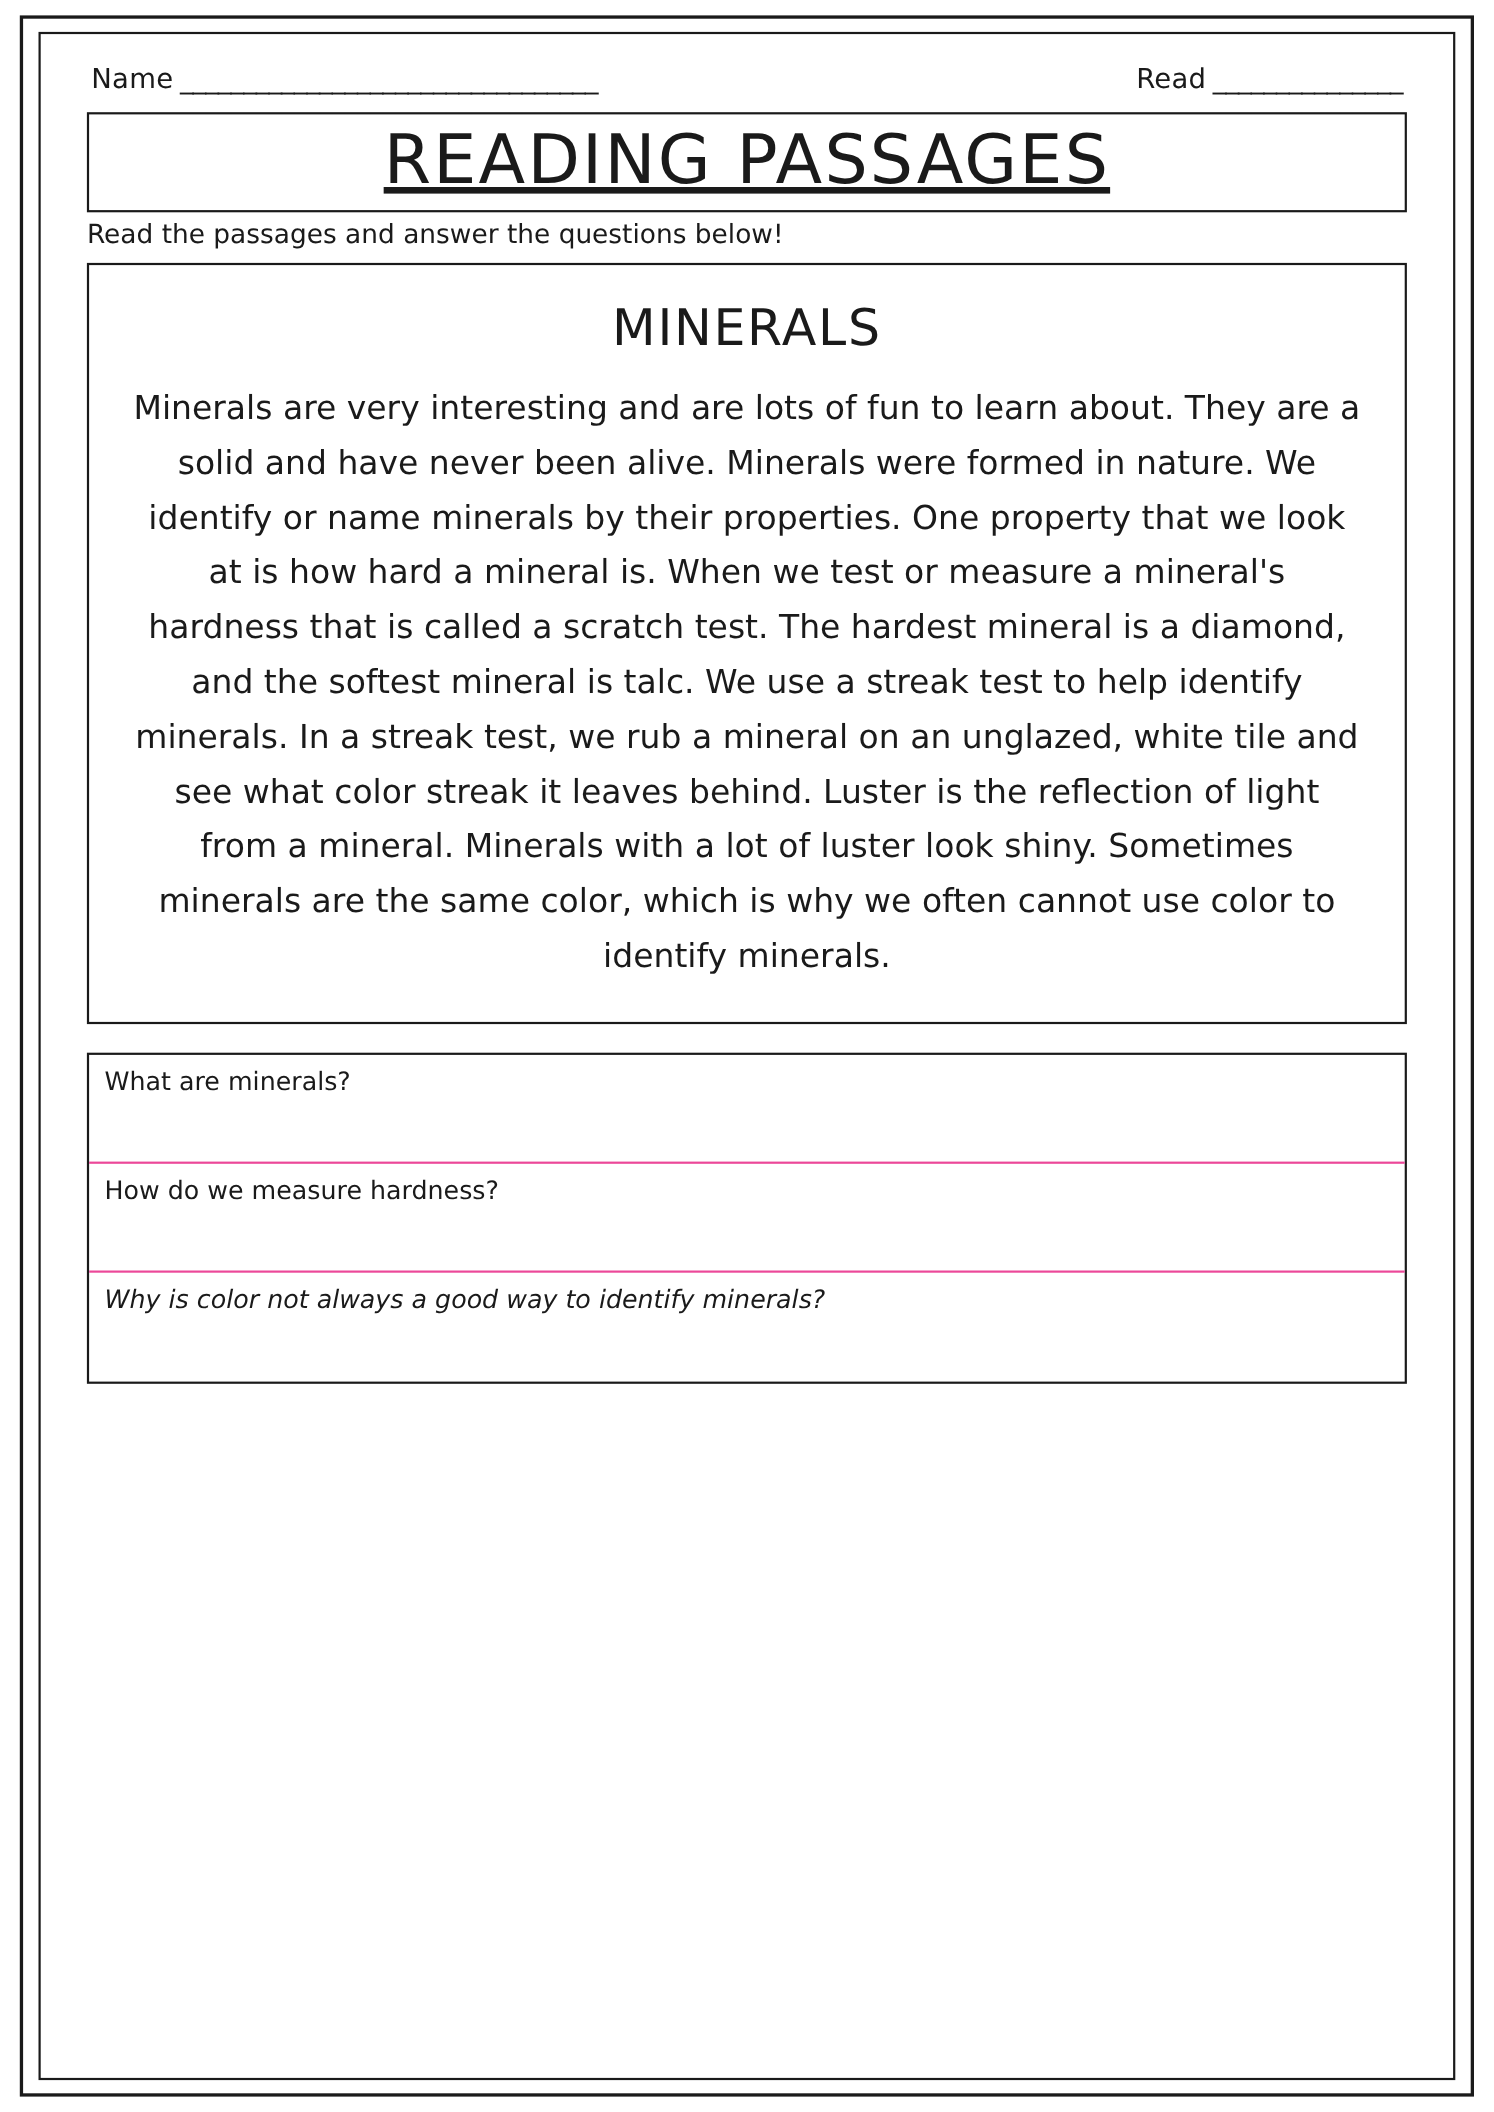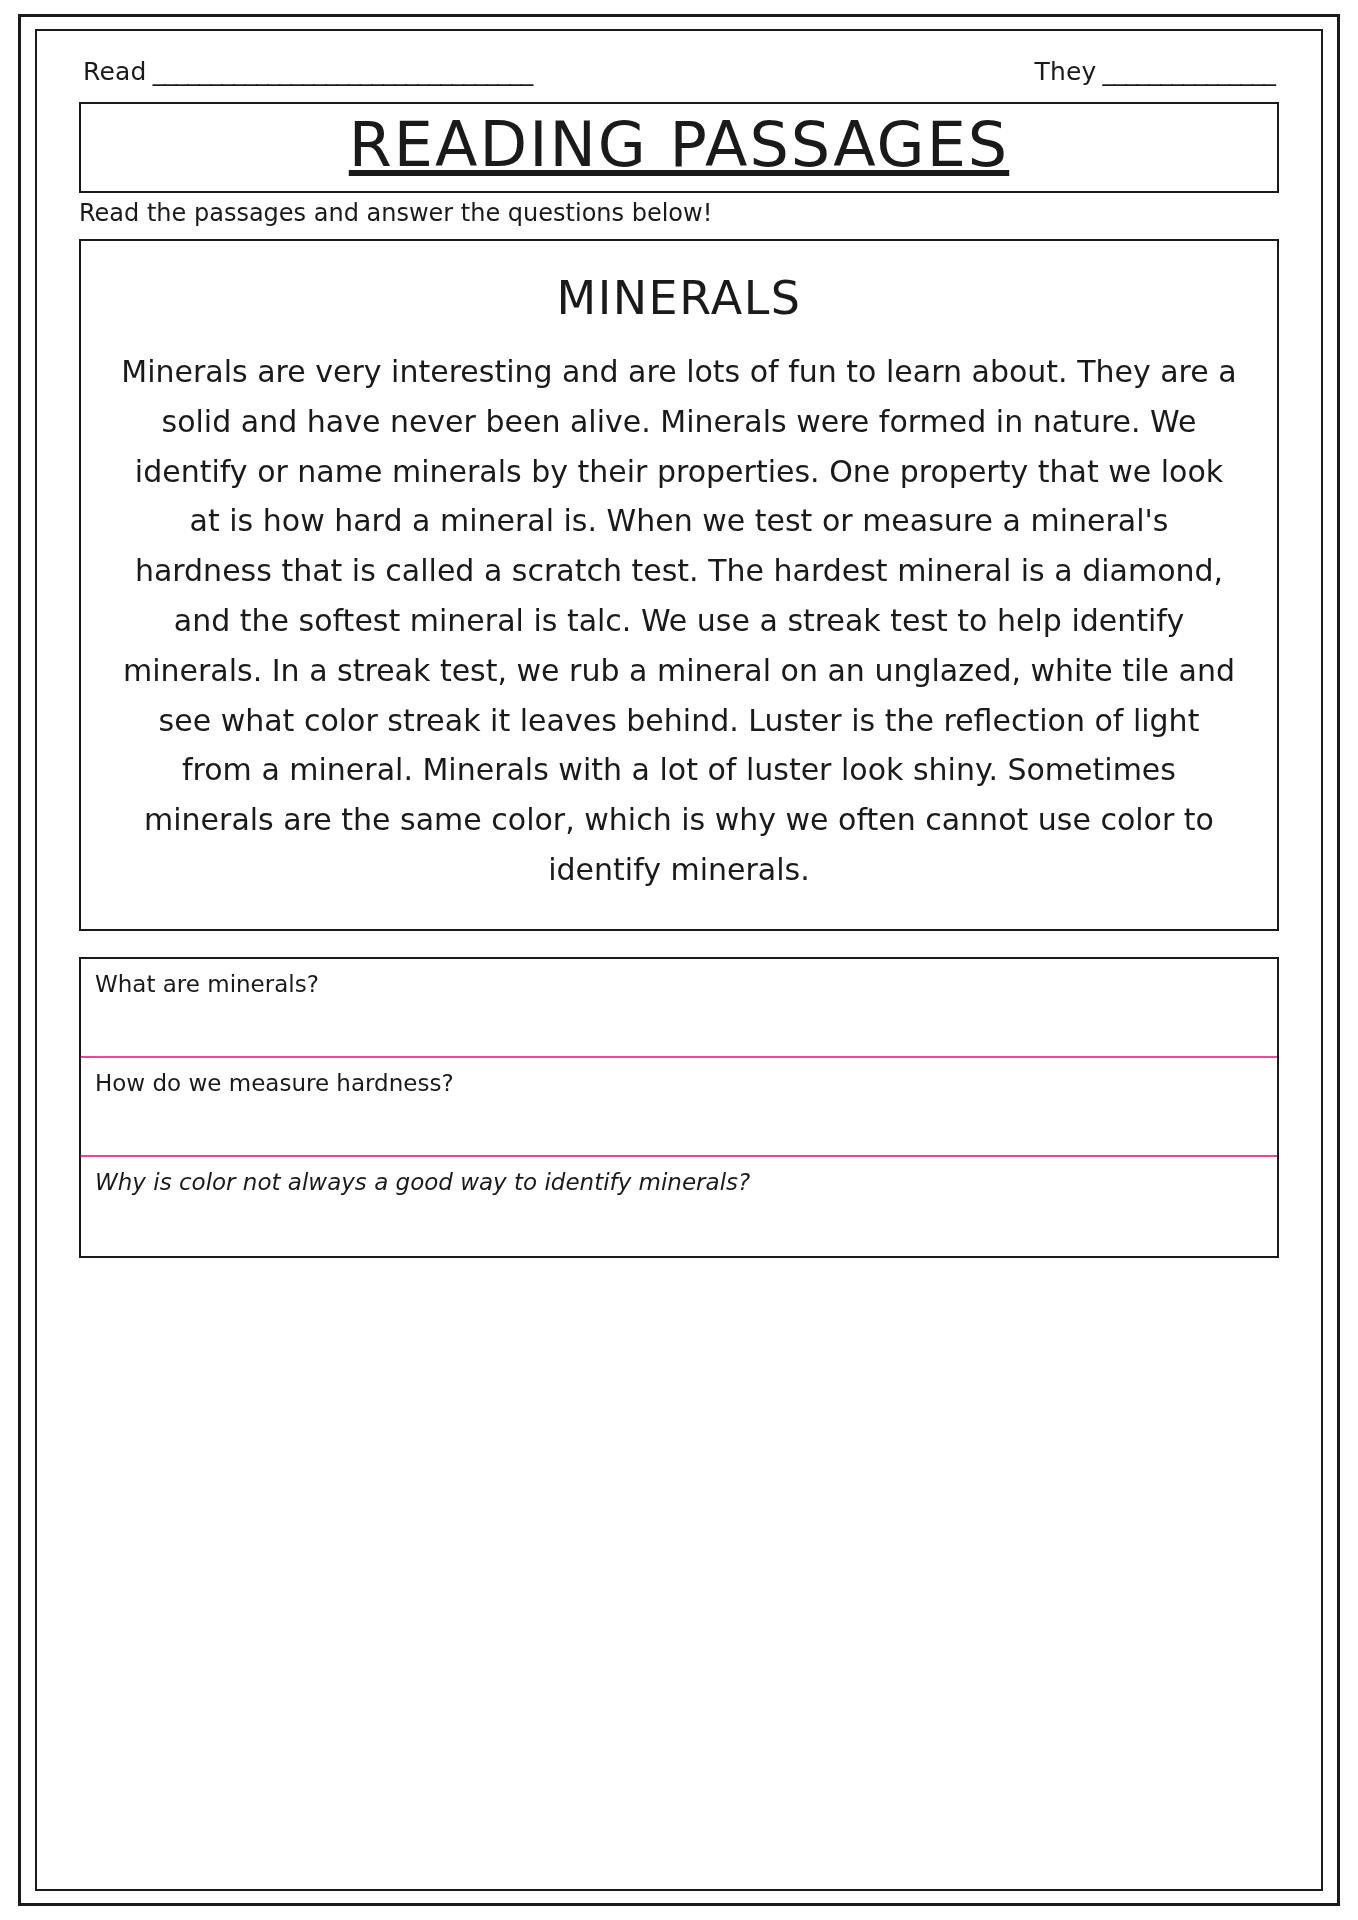--- a/index.html
+++ b/index.html
@@ -128,25 +128,25 @@
 </style>
 </head>
 <body>
 
 <div class="page">
   <div class="outer-frame">
     <div class="inner-frame">
 
       <div class="name-date-row">
         <div class="nd-group">
-          <span class="nd-label">Read</span>
+          <span class="nd-label">Name</span>
           <span class="nd-line">_________________________________</span>
         </div>
         <div class="nd-group">
-          <span class="nd-label">They</span>
+          <span class="nd-label">Read</span>
           <span class="nd-line short">_______________</span>
         </div>
       </div>
 
       <div class="title-box">
         <div class="title-text">READING PASSAGES</div>
       </div>
 
       <div class="subtitle">Read the passages and answer the questions below!</div>
 

